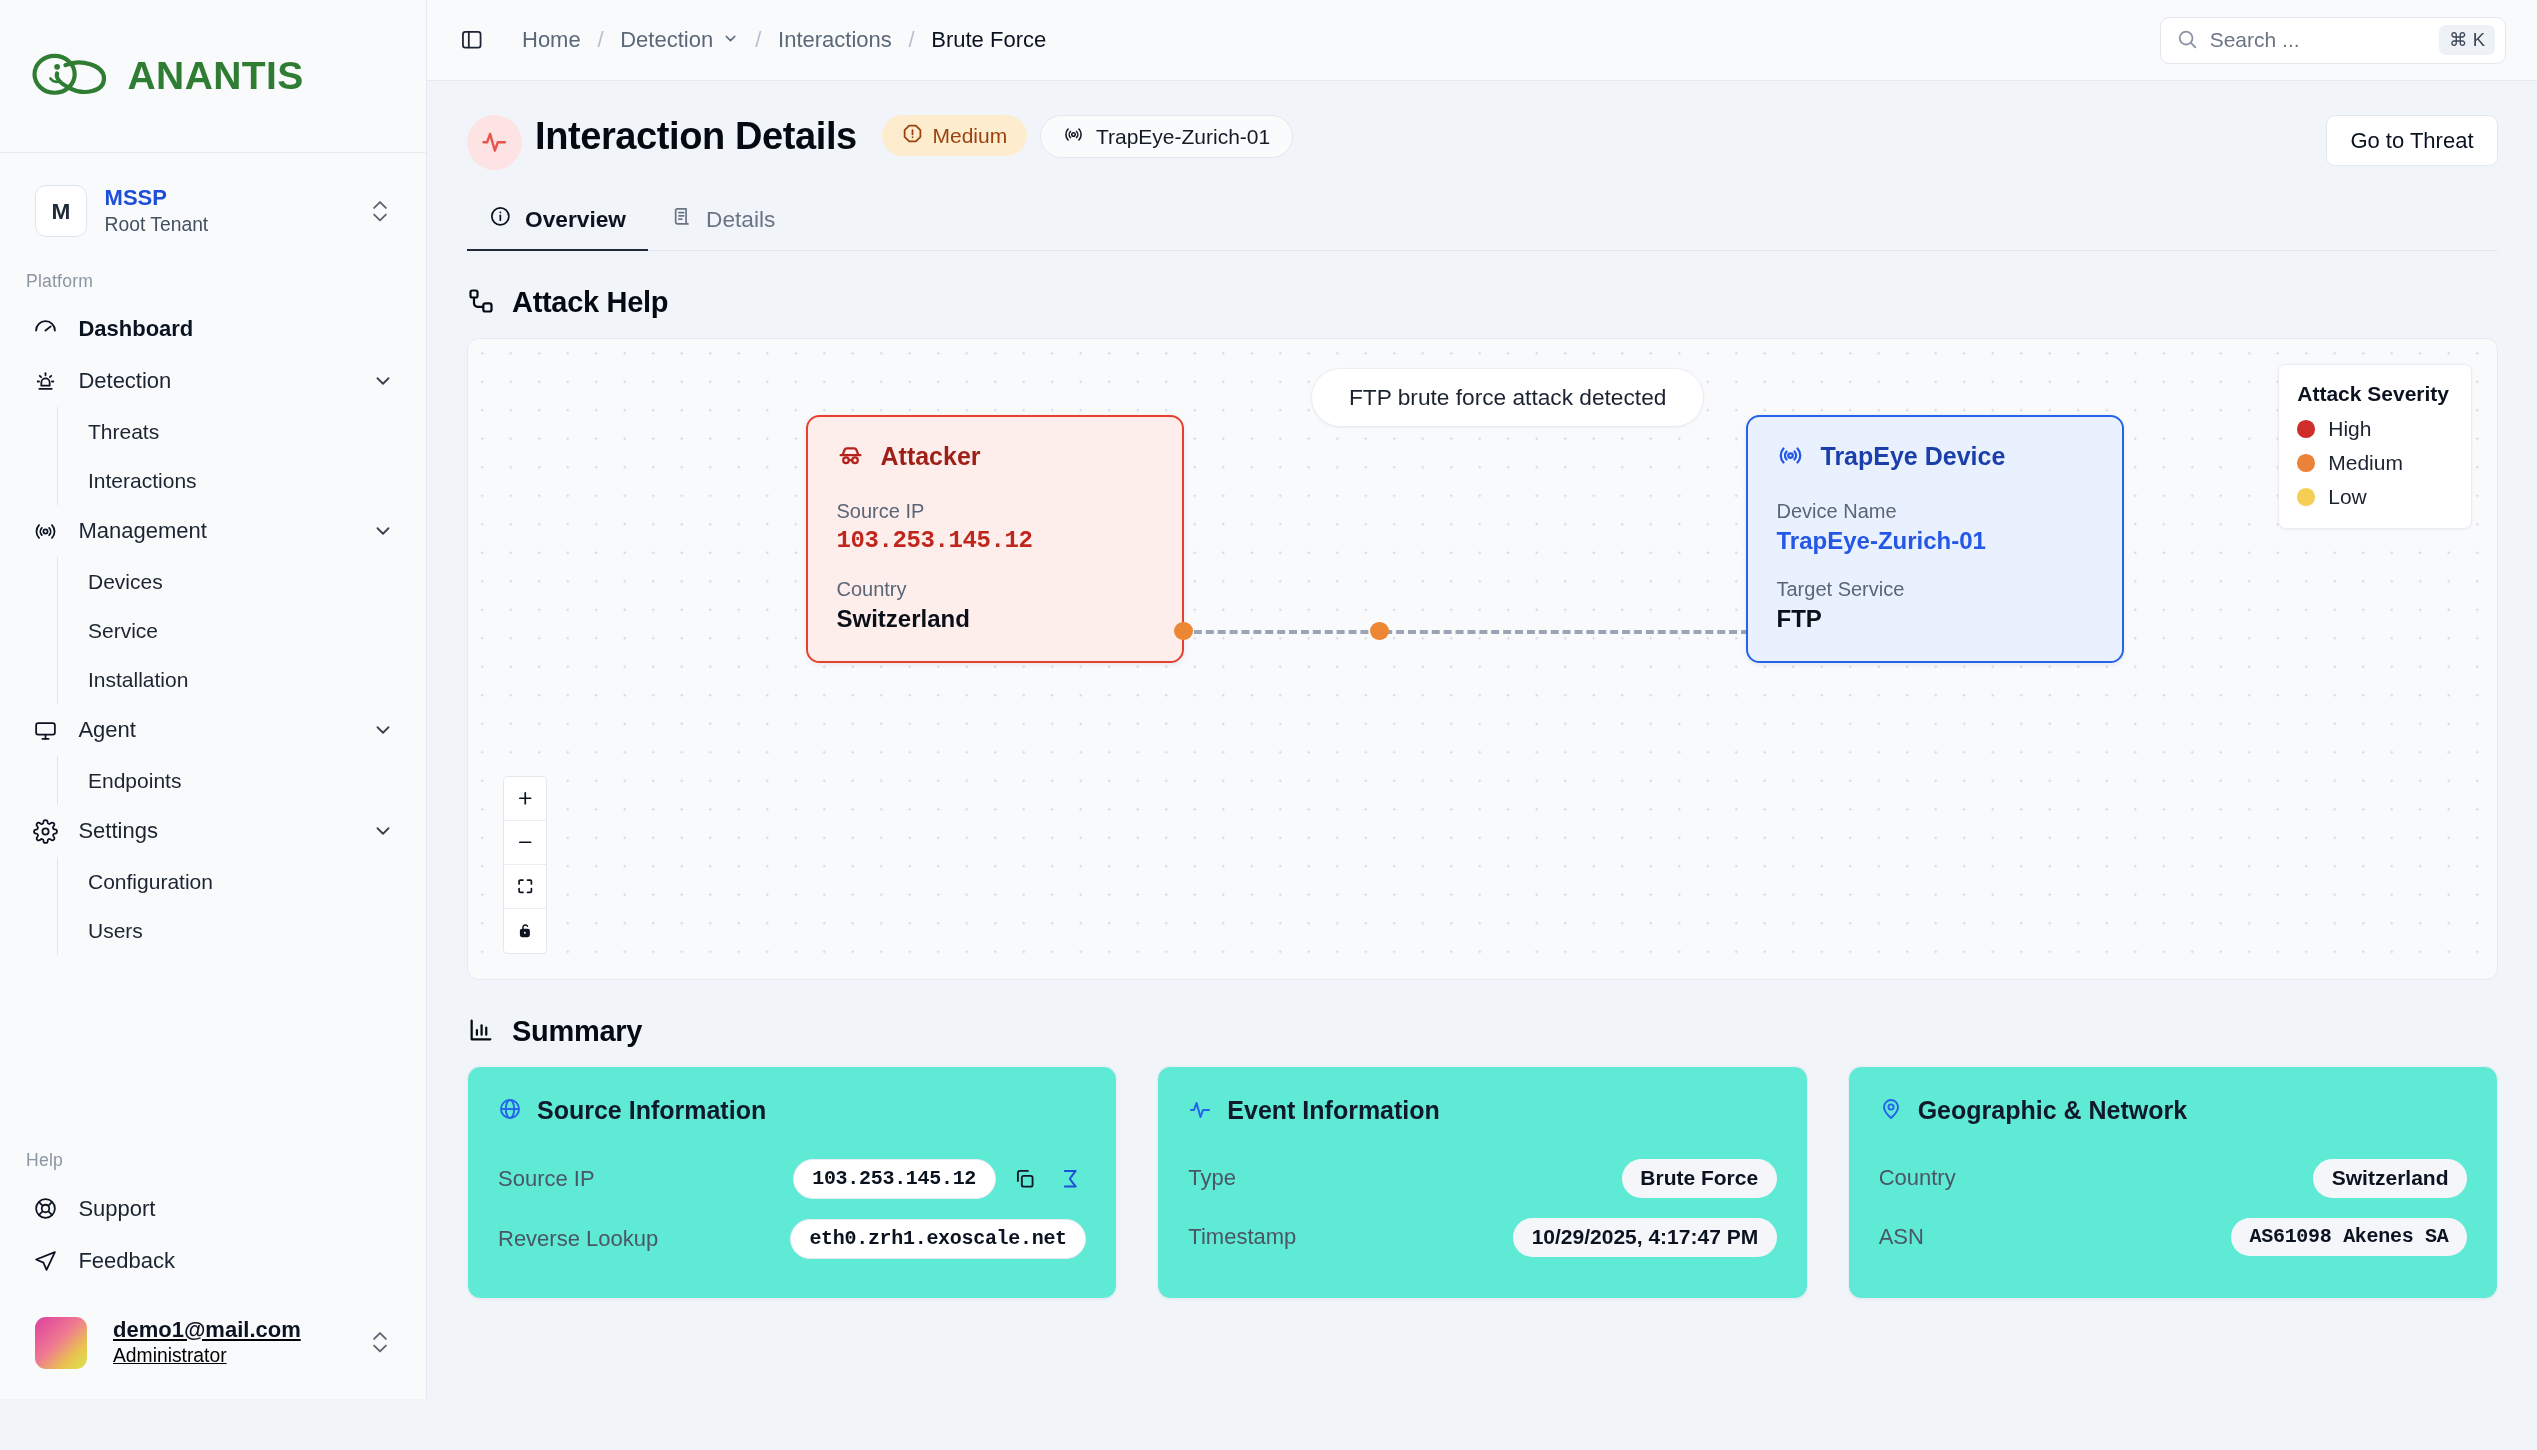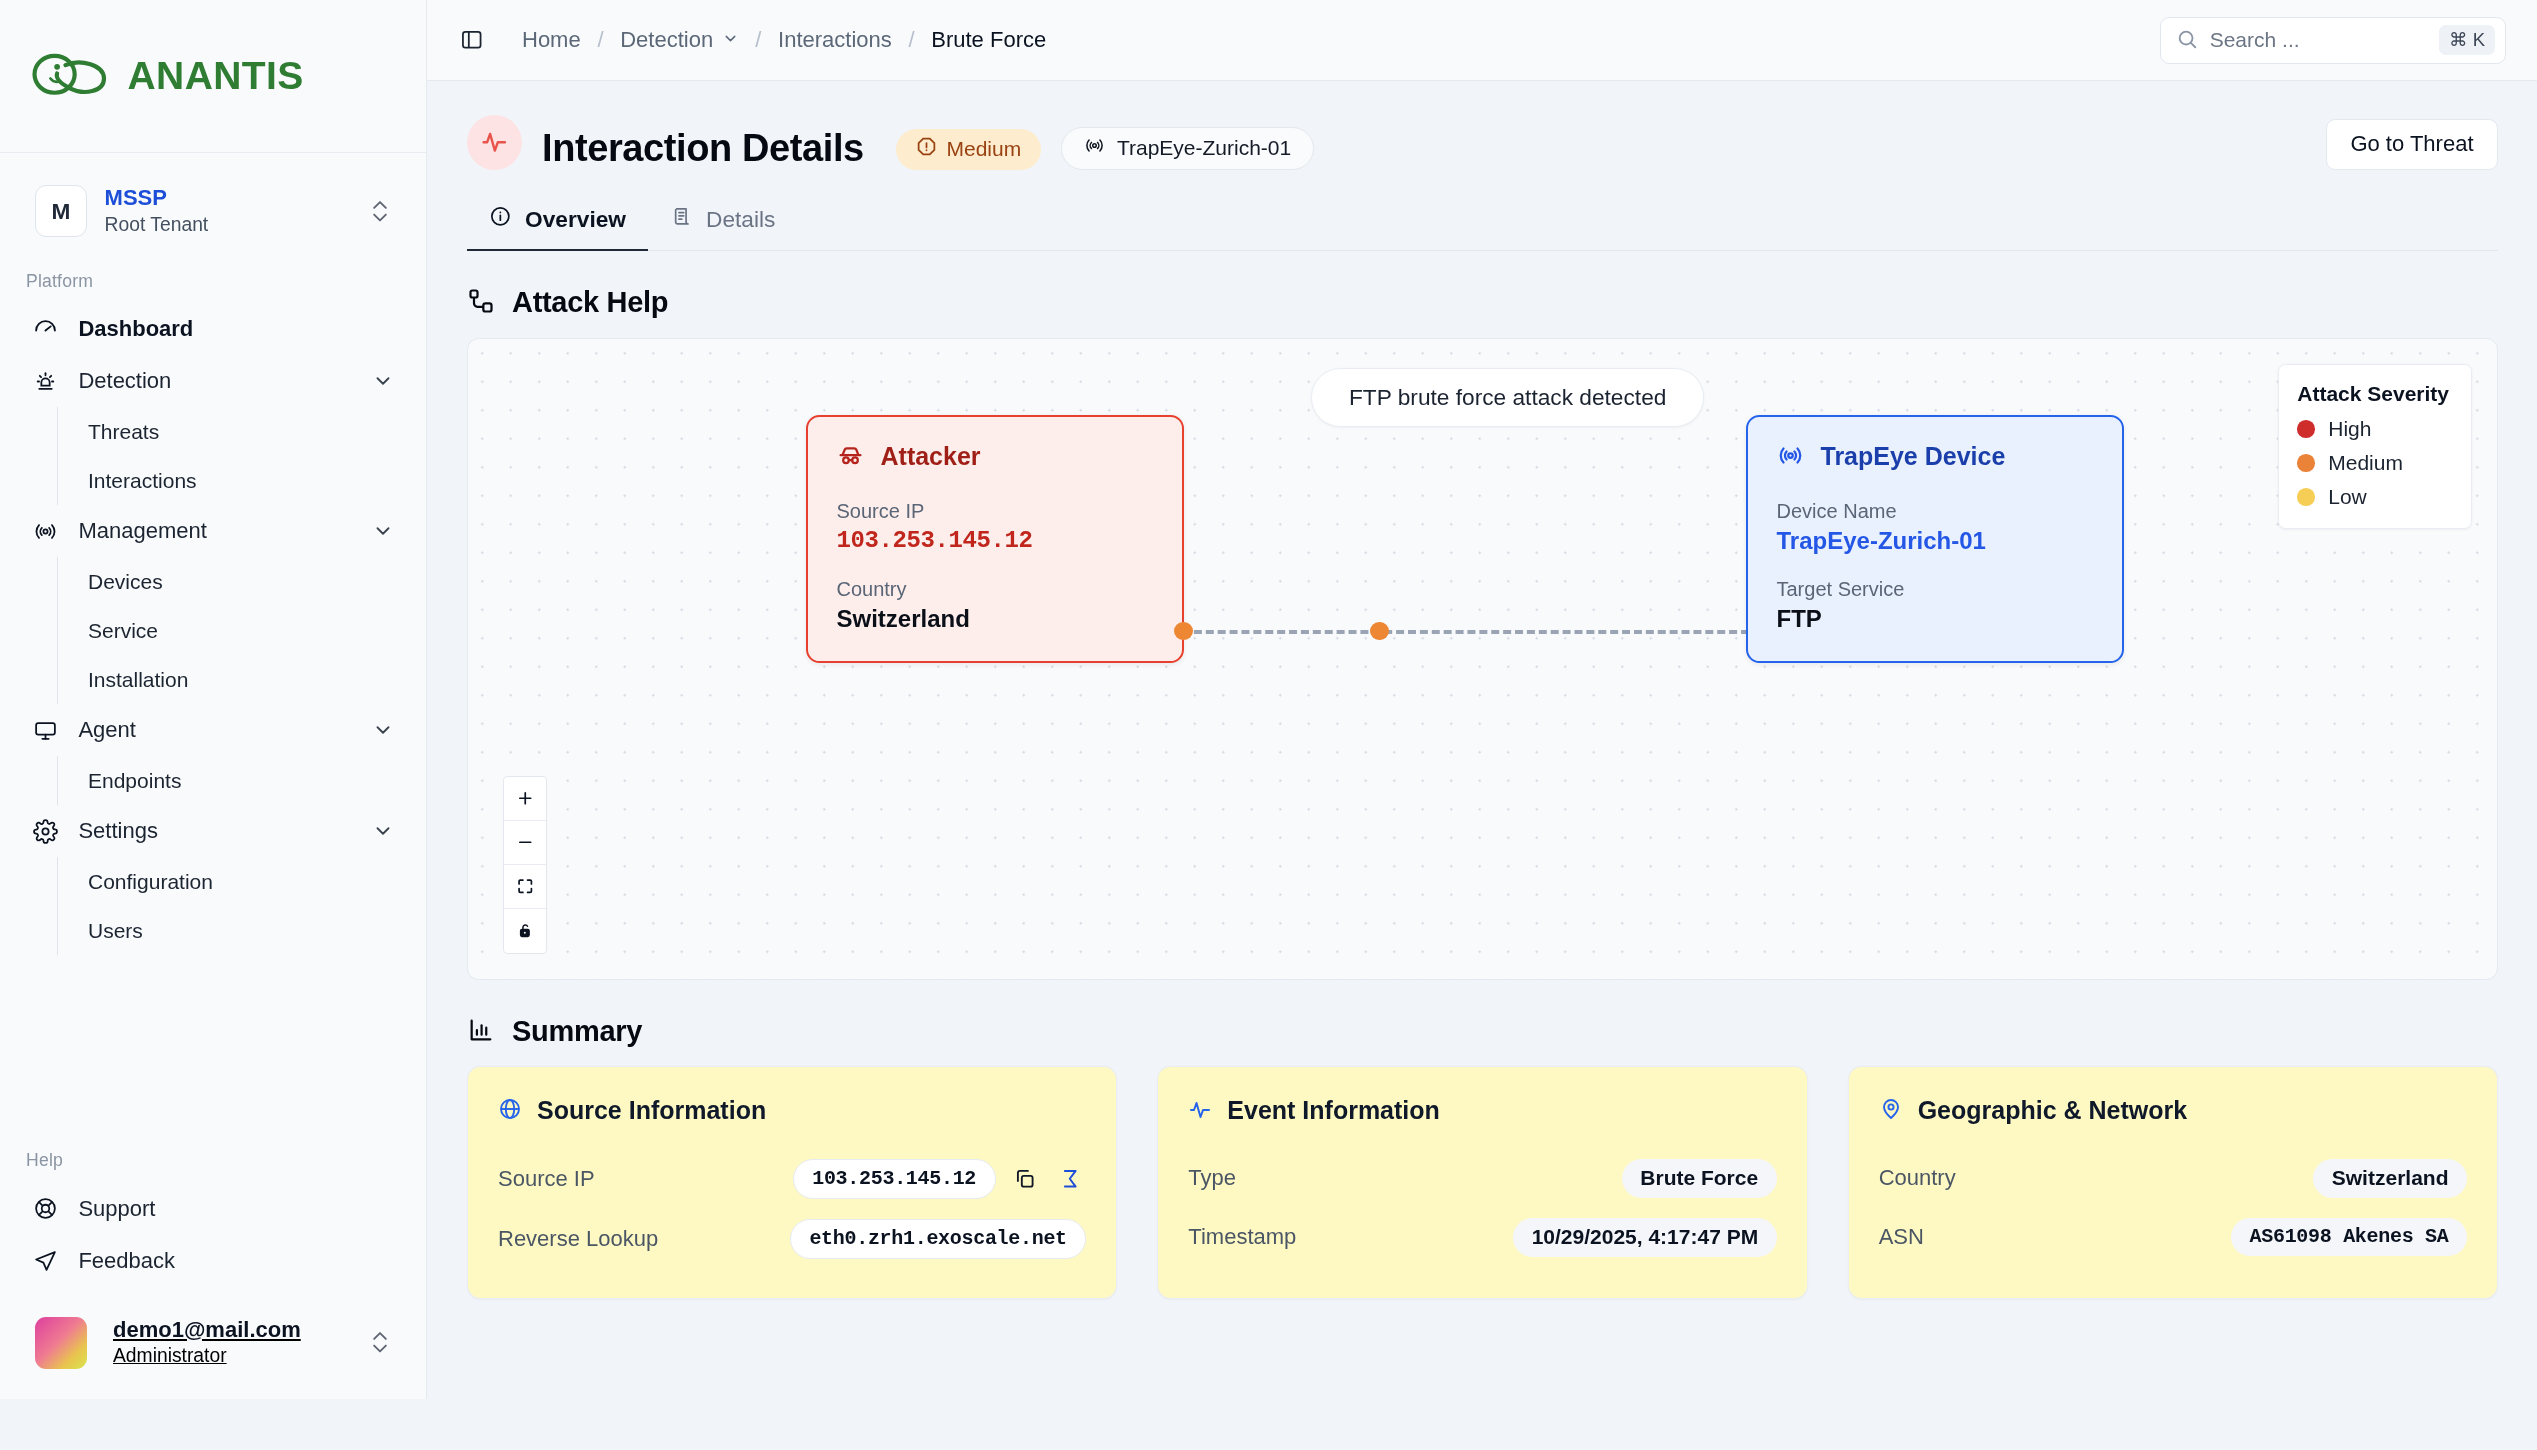--- a/index.html
+++ b/index.html
@@ -111,21 +111,21 @@
     cursor: text;
   }
   .search-ph { flex: 1; font-size: 21px; color: #6b7584; }
   .kbd {
     background: #eef1f6; border-radius: 6.7px; padding: 4.2px 10px;
     font-size: 18.5px; color: #3d4757; white-space: nowrap;
   }
 
   .content { flex: 1; overflow: hidden; padding: 0 40px; }
 
-  .page-head { display: flex; align-items: flex-end; gap: 20px; padding: 34px 0 0 0; }
+  .page-head { display: flex; align-items: flex-start; gap: 13px; padding: 34px 0 0 0; }
   .page-icon {
     width: 55px; height: 55px; border-radius: 50%;
     background: #fde3e3; display: flex; align-items: center; justify-content: center;
     flex: 0 0 55px;
   }
   .page-title { font-size: 38px; font-weight: 700; color: #050a12; letter-spacing: -0.4px; }
   .sev-badge {
     display: flex; align-items: center; gap: 10px;
     background: #fdeccd; color: #9a4211; border-radius: 838px;
     padding: 7.6px 20px; font-size: 21px; font-weight: 500; margin-left: 11.7px;
@@ -222,21 +222,21 @@
     box-shadow: 0 0.8px 2.5px rgba(16,24,40,.05);
   }
   .legend-title { font-size: 21px; font-weight: 700; color: #0b1220; margin-bottom: 11.7px; }
   .legend-row { display: flex; align-items: center; gap: 13.4px; margin-top: 10px; }
   .legend-dot { width: 17.6px; height: 17.6px; border-radius: 50%; flex: 0 0 17.6px; }
   .legend-label { font-size: 21px; color: #1b2330; }
 
   
   .cards { display: flex; gap: 40px; margin-top: 3.4px; }
   .card {
-    flex: 1; background: #fef9c3; border: 0.8px solid #eaeef4; border-radius: 13.4px;
+    flex: 1; background: #5eead4; border: 0.8px solid #eaeef4; border-radius: 13.4px;
     padding: 28.5px 30px 39px 30px; min-width: 0;
     box-shadow: 0 0.8px 1.7px rgba(16,24,40,.04);
   }
   .card-head { display: flex; align-items: center; gap: 15px; margin-bottom: 34px; }
   .card-title { font-size: 25px; font-weight: 700; color: #10192a; }
   .card-row {
     display: flex; align-items: center; gap: 13.4px; margin-top: 20px;
   }
   .card-row:first-of-type { margin-top: 0; }
   .card-key { font-size: 22px; color: #4b5665; flex: 1; }

